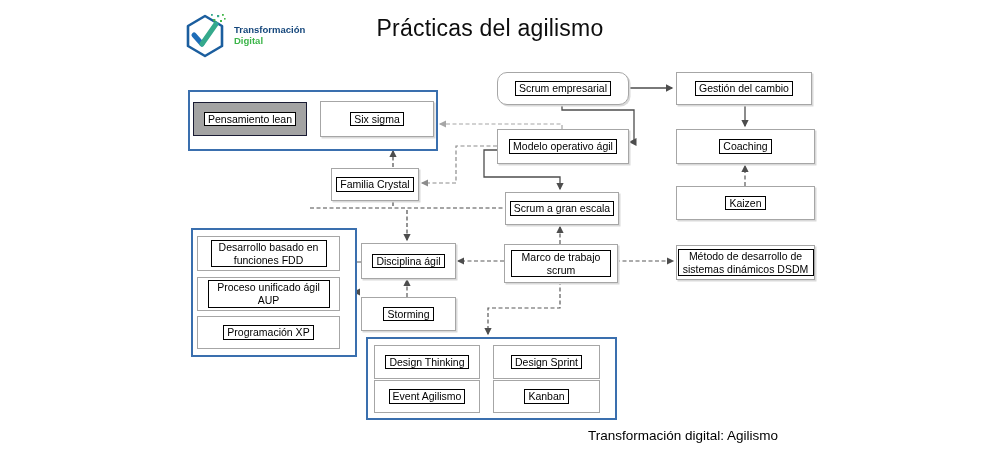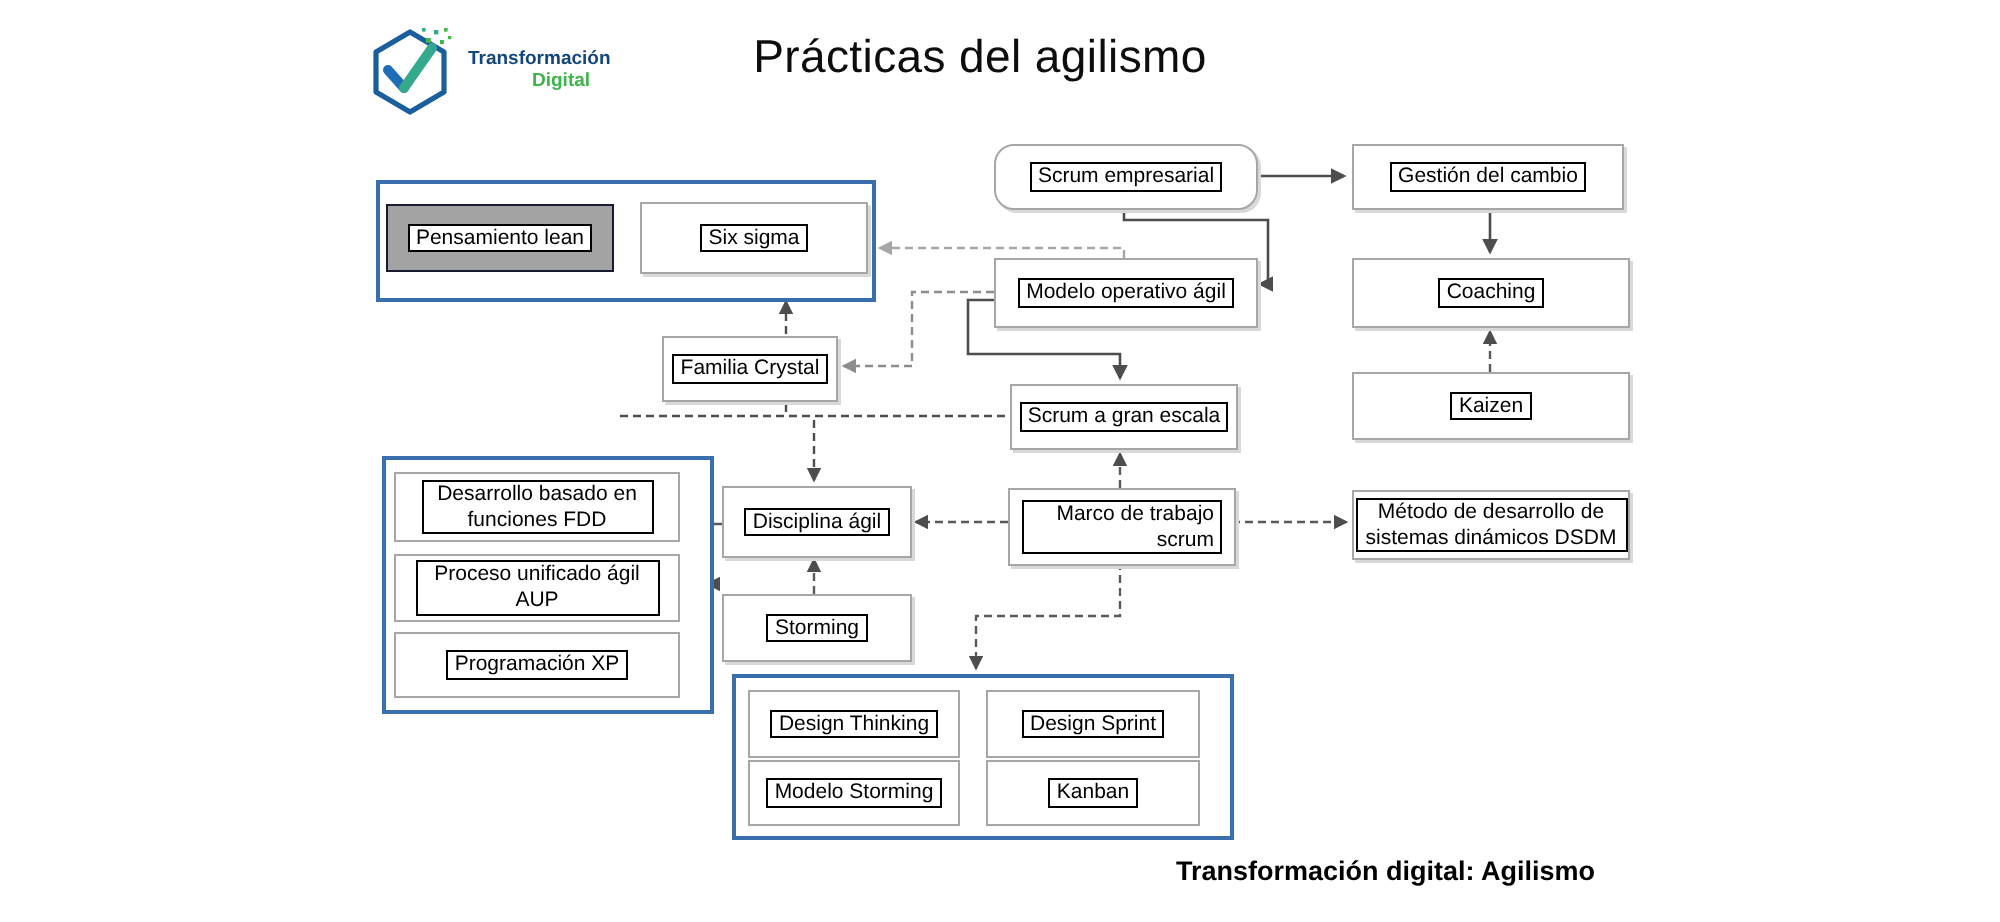--- a/index.html
+++ b/index.html
@@ -3,21 +3,21 @@
 <meta charset="utf-8">
 <style>
   html,body{margin:0;padding:0;background:#fff;}
   .canvas{position:relative;width:1000px;height:461px;background:#ffffff;
           font-family:"Liberation Sans",sans-serif;overflow:hidden;padding-left:19px;}
 
   
   .logo{position:absolute;left:183px;top:11px;display:flex;align-items:center;}
   .logo-text{margin-left:5px;font-weight:bold;font-size:9.5px;line-height:11px;}
   .logo-line1{color:#14467b;display:block;}
-  .logo-line2{color:#3cb54a;display:block;margin-left:32px;}
+  .logo-line2{color:#3cb54a;display:block;}
   .title{position:absolute;left:320px;top:15px;width:340px;text-align:center;
          font-size:23px;font-weight:500;color:#0d0d0d;letter-spacing:0.2px;}
 
   
   .wires{position:absolute;left:0;top:0;z-index:1;}
 
   
   .group{position:absolute;border:2px solid #3a6fae;background:#fff;z-index:2;}
 
   
@@ -33,38 +33,38 @@
   #n-pensamiento{left:193px;top:102px;width:112px;height:32px;box-shadow:none;}
   #n-sixsigma{left:320px;top:101px;width:112px;height:34px;}
   #n-crystal{left:331px;top:168px;width:86px;height:31px;}
   #n-scrumemp{left:497px;top:72px;width:130px;height:31px;border-radius:10px;}
   #n-gestion{left:676px;top:72px;width:134px;height:31px;}
   #n-modelo{left:497px;top:129px;width:130px;height:33px;}
   #n-coaching{left:676px;top:129px;width:137px;height:33px;}
   #n-kaizen{left:676px;top:186px;width:137px;height:32px;}
   #n-sge{left:505px;top:192px;width:112px;height:31px;}
   #n-marco{left:504px;top:244px;width:112px;height:37px;}
-  #n-marco .label{max-width:92px;text-align:right;}
+  #n-marco .label{max-width:92px;}
   #n-dsdm{left:676px;top:245px;width:137px;height:33px;}
   #n-dsdm .label{max-width:128px;}
   #n-disciplina{left:361px;top:243px;width:93px;height:34px;}
   #n-tailoring{left:361px;top:297px;width:93px;height:32px;}
   #g-fdd{left:191px;top:228px;width:162px;height:125px;}
   #n-fdd{left:197px;top:236px;width:141px;height:33px;box-shadow:none;}
   #n-fdd .label{max-width:108px;}
   #n-aup{left:197px;top:277px;width:141px;height:32px;box-shadow:none;}
   #n-aup .label{max-width:114px;}
   #n-xp{left:197px;top:316px;width:141px;height:31px;box-shadow:none;}
   #g-design{left:366px;top:337px;width:247px;height:79px;}
   #n-dthinking{left:374px;top:345px;width:104px;height:32px;box-shadow:none;}
   #n-dsprint{left:493px;top:345px;width:105px;height:32px;box-shadow:none;}
   #n-estorming{left:374px;top:380px;width:104px;height:31px;box-shadow:none;}
   #n-kanban{left:493px;top:380px;width:105px;height:31px;box-shadow:none;}
 
-  .footer{position:absolute;left:588px;top:428px;font-size:13.5px;font-weight:bold;color:#000;}
+  .footer{position:absolute;left:588px;top:428px;font-size:13.5px;font-weight:normal;color:#000;}
 </style>
 </head>
 <body>
 
 <div class="canvas">
 
   <div class="logo">
     <svg width="46" height="48" viewBox="0 0 46 48">
       <polygon points="22,5 39,15 39,35 22,45 5,35 5,15" fill="none" stroke="#1b5e9e" stroke-width="2.6" stroke-linejoin="round"></polygon>
       <path d="M11,24 L19,33" stroke="#1e6db8" stroke-width="5" stroke-linecap="round" fill="none"></path>
@@ -172,21 +172,21 @@
   <div class="node" id="n-xp">
     <span class="label">Programación XP</span>
   </div>
   <div class="node" id="n-dthinking">
     <span class="label">Design Thinking</span>
   </div>
   <div class="node" id="n-dsprint">
     <span class="label">Design Sprint</span>
   </div>
   <div class="node" id="n-estorming">
-    <span class="label">Modelo Storming</span>
+    <span class="label">Event Agilismo</span>
   </div>
   <div class="node" id="n-kanban">
     <span class="label">Kanban</span>
   </div>
 
   <div class="footer">Transformación digital: Agilismo</div>
 
 </div>
 
 </body></html>

